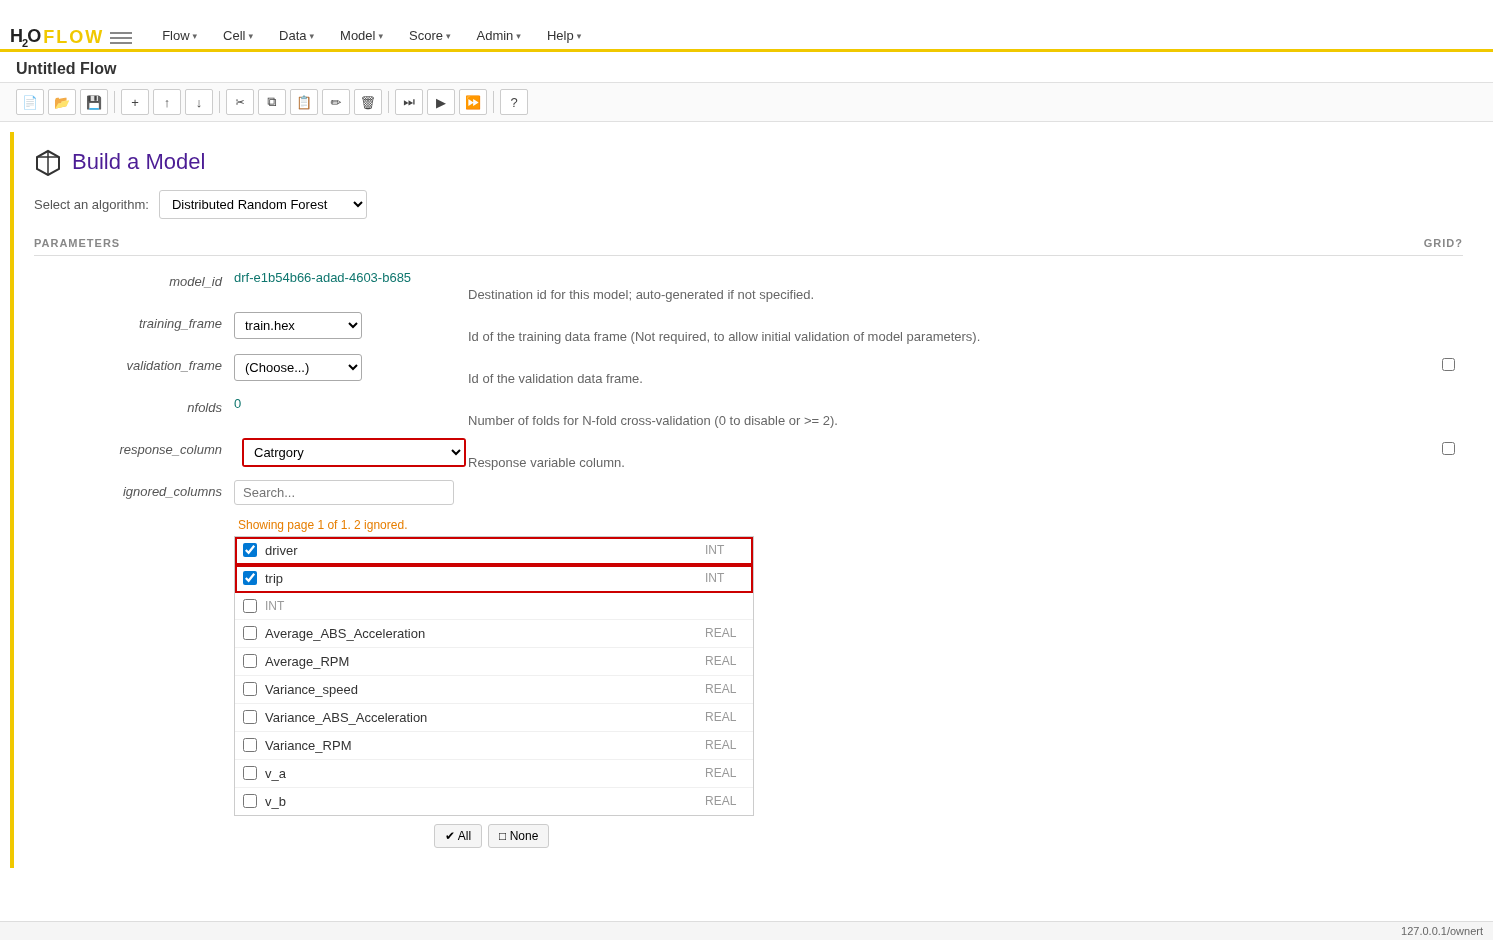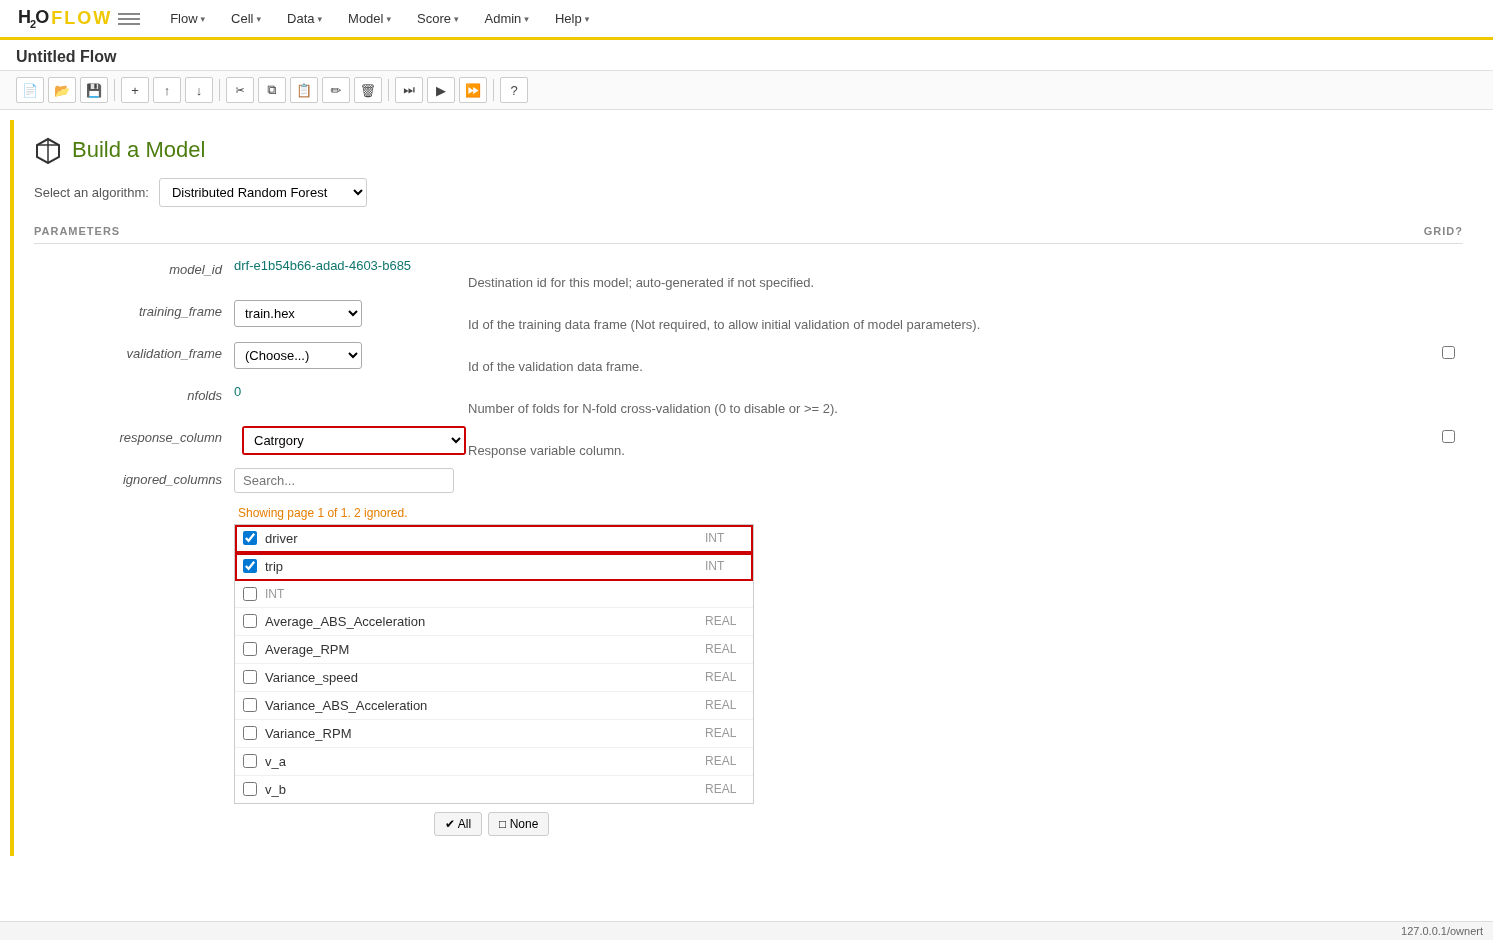--- a/index.html
+++ b/index.html
@@ -1,25 +1,25 @@
 <!DOCTYPE html>
 <html><head>
   <meta charset="utf-8">
   <style>
     * { box-sizing: border-box; margin: 0; padding: 0; }
     body { font-family: Arial, sans-serif; font-size: 13px; background: #fff; color: #333; }
 
     
     #navbar {
       display: flex;
-      align-items: center;
+      align-items: flex-end;
       background: #fff;
       border-bottom: 3px solid #f0c800;
-      padding: 0 18px;
-      height: 40px;
+      padding: 0 10px;
+      height: 52px;
     }
     #logo {
       display: flex;
       align-items: center;
       margin-right: 18px;
     }
     .logo-h2o {
       font-weight: bold;
       font-size: 18px;
       color: #222;
@@ -97,21 +97,21 @@
       margin: 10px 10px;
     }
 
     
     .section-title {
       display: flex;
       align-items: center;
       gap: 10px;
       font-size: 22px;
       font-weight: normal;
-      color: #4d7c0f;
+      color: #4c1d95;
       margin-bottom: 14px;
     }
     .cube-icon {
       width: 28px; height: 28px;
     }
 
     
     .algorithm-row {
       display: flex;
       align-items: center;

